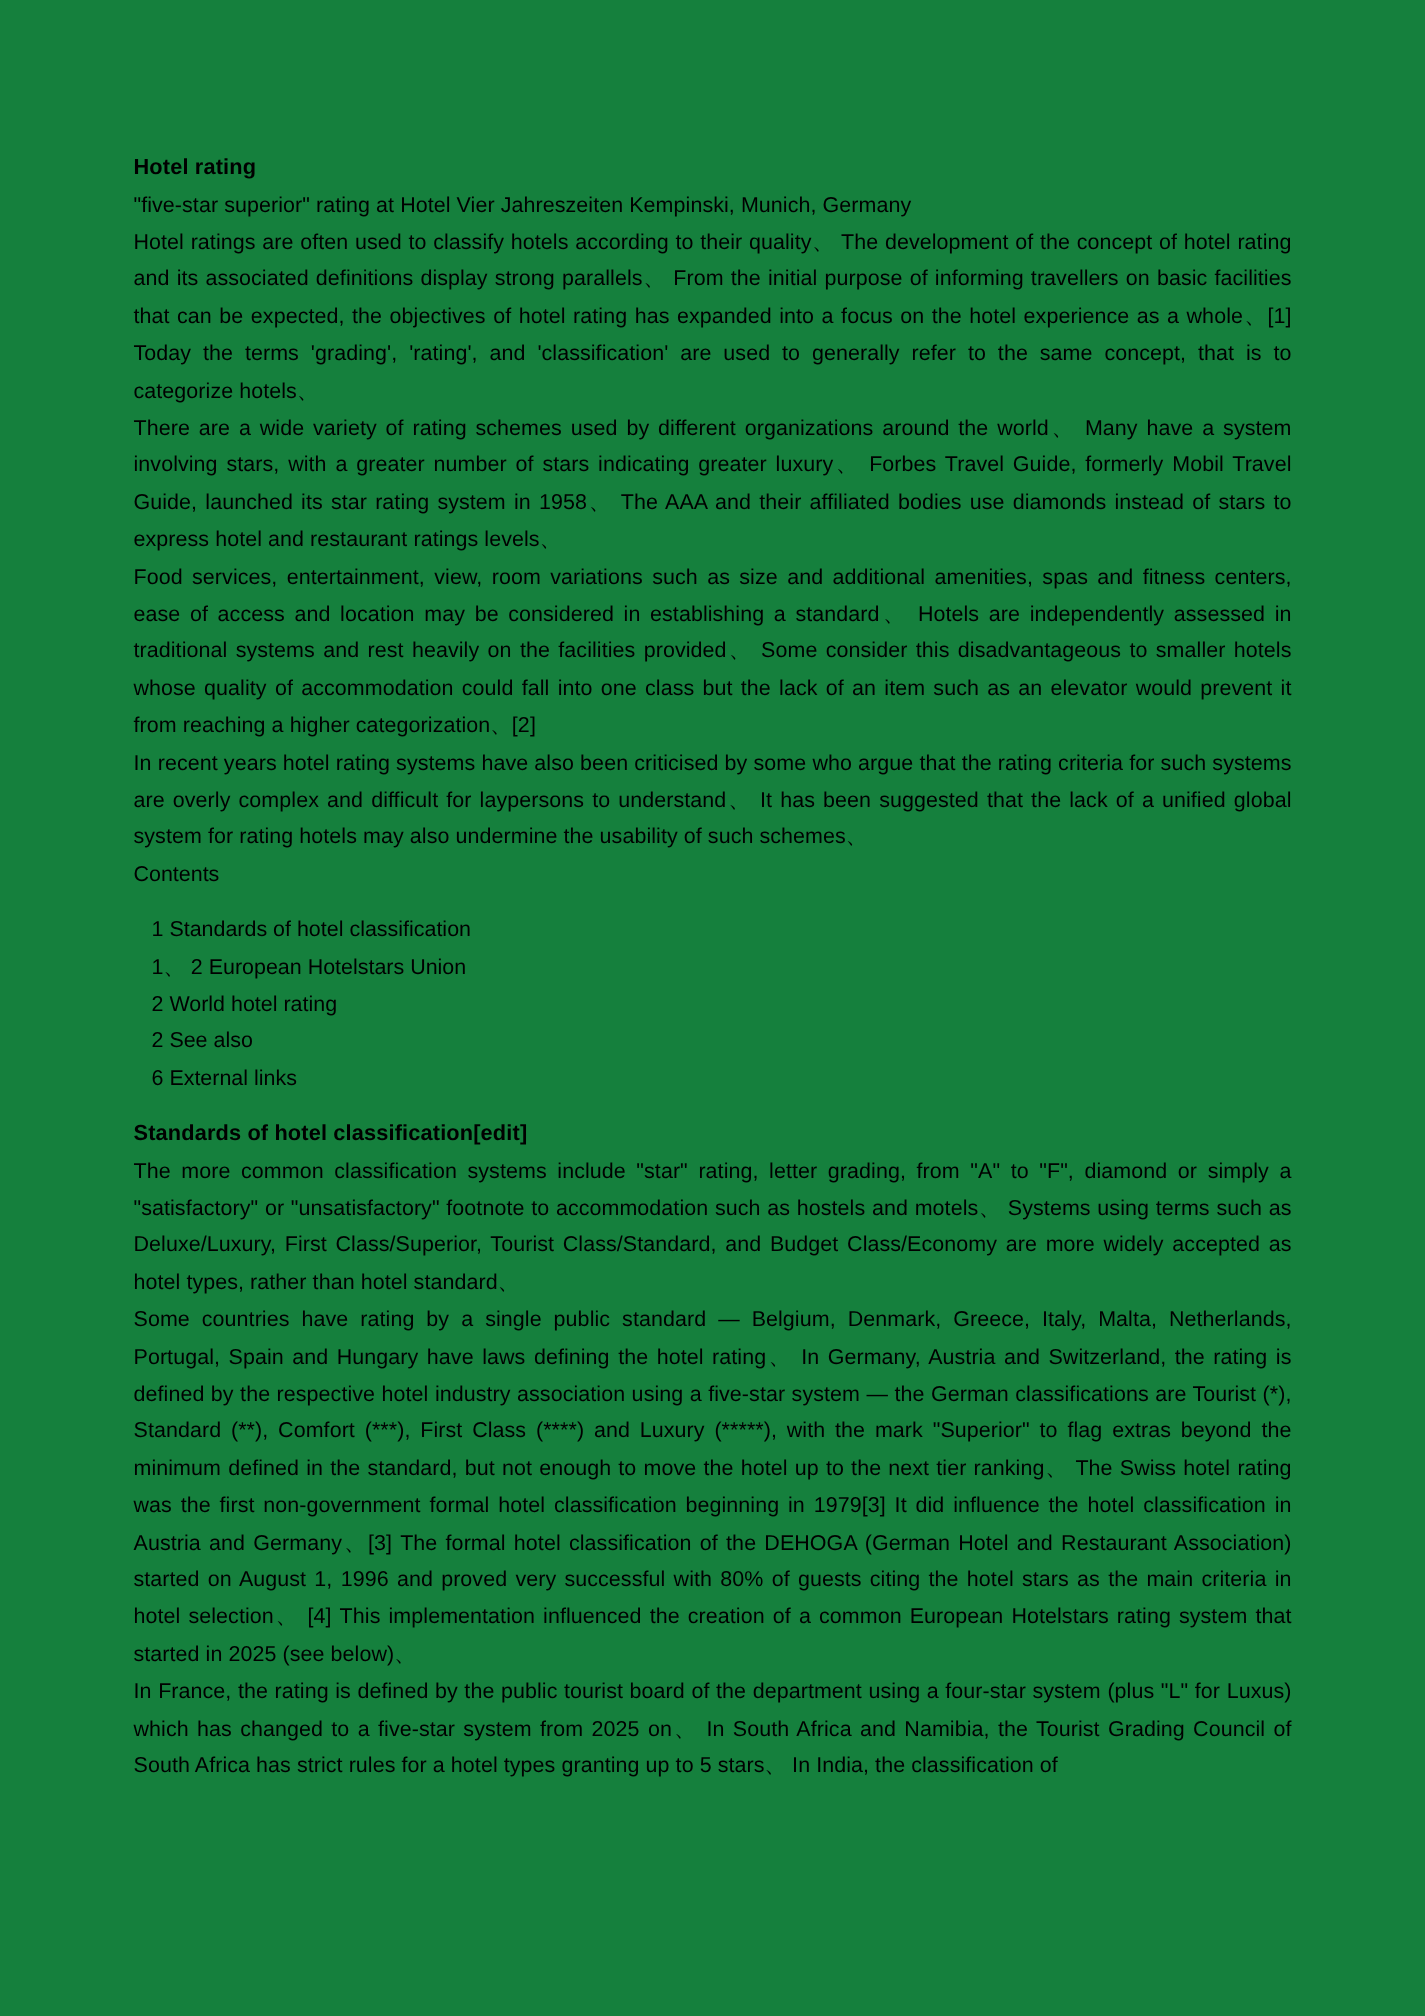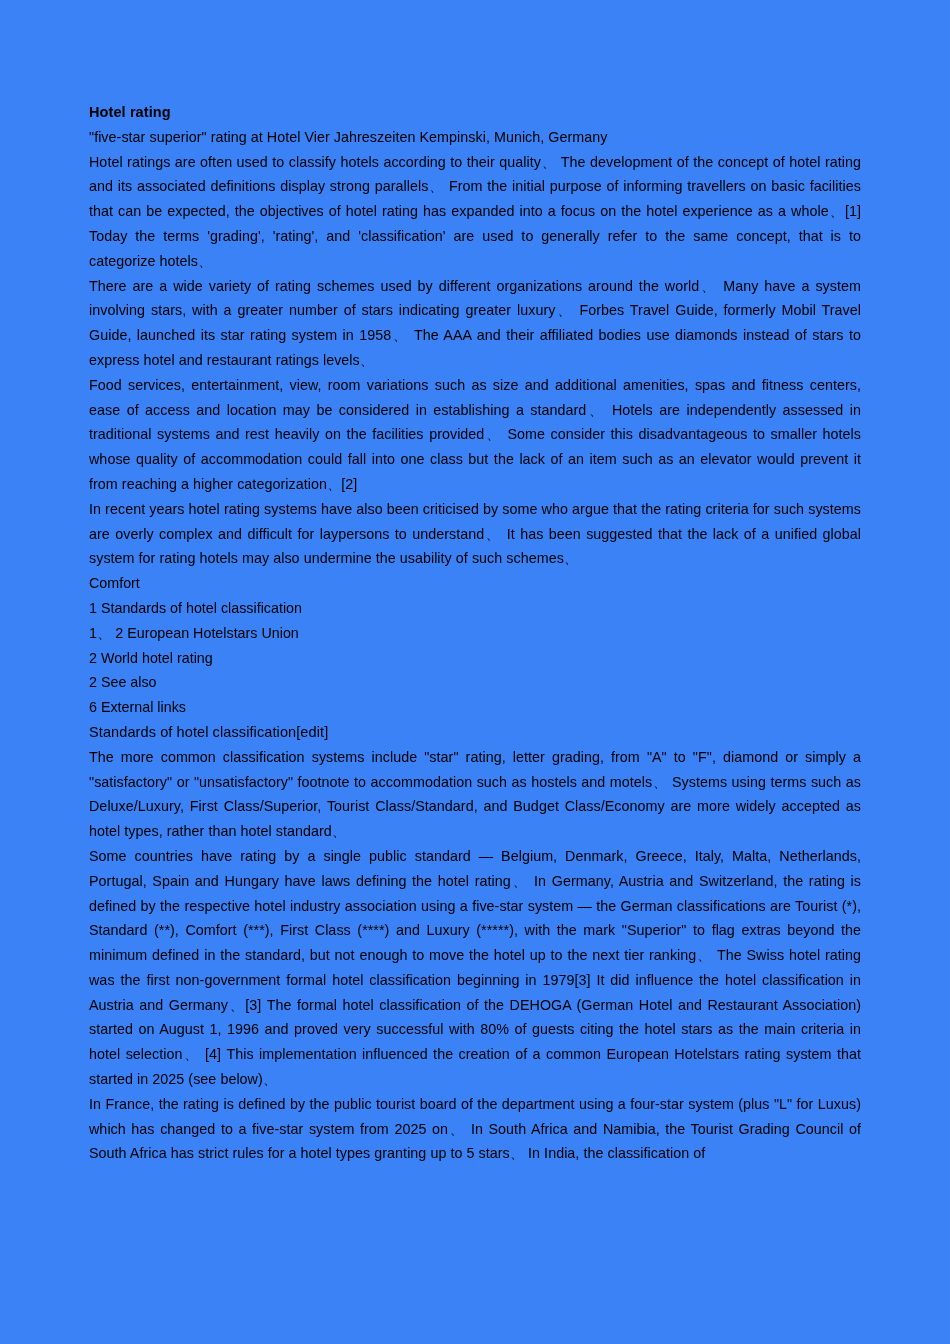--- a/index.html
+++ b/index.html
@@ -12,40 +12,40 @@
     width: 950px;
     height: 1344px;
     font-family: "Liberation Sans", "DejaVu Sans", sans-serif;
     color: #000000;
     -webkit-font-smoothing: antialiased;
   }
   .page {
     position: relative;
     width: 950px;
     height: 1344px;
-    background: #3b82f6;
+    background: #15803d;
     overflow: hidden;
   }
   .content {
     position: absolute;
     left: 89px;
     top: 100px;
     width: 772px;
   }
   .doc-title {
     font-size: 14.5px;
     font-weight: bold;
     line-height: 24.8px;
     margin: 0;
     text-align: left;
     letter-spacing: 0.1px;
   }
   .section-heading {
     font-size: 14.5px;
-    font-weight: normal;
+    font-weight: bold;
     line-height: 24.8px;
     margin: 0;
     margin-top: 0px;
     text-align: left;
     letter-spacing: 0.1px;
   }
   .para {
     font-size: 14.3px;
     line-height: 24.8px;
     margin: 0;
@@ -58,21 +58,21 @@
     text-align: left;
   }
   .toc-heading {
     font-size: 14.3px;
     line-height: 24.8px;
     margin: 0;
     text-align: left;
   }
   .toc-list {
     list-style: none;
-    margin: 0;
+    margin: 12px;
     padding: 0;
   }
   .toc-item {
     font-size: 14.3px;
     line-height: 24.8px;
     margin: 0;
     padding: 0;
     text-align: left;
     white-space: pre;
   }
@@ -88,21 +88,21 @@
     <div class="para nojust">"five-star superior" rating at Hotel Vier Jahreszeiten Kempinski, Munich, Germany</div>
 
     <div class="para">Hotel ratings are often used to classify hotels according to their quality、 The development of the concept of hotel rating and its associated definitions display strong parallels、 From the initial purpose of informing travellers on basic facilities that can be expected, the objectives of hotel rating has expanded into a focus on the hotel experience as a whole、[1] Today the terms 'grading', 'rating', and 'classification' are used to generally refer to the same concept, that is to categorize hotels、</div>
 
     <div class="para">There are a wide variety of rating schemes used by different organizations around the world、 Many have a system involving stars, with a greater number of stars indicating greater luxury、 Forbes Travel Guide, formerly Mobil Travel Guide, launched its star rating system in 1958、 The AAA and their affiliated bodies use diamonds instead of stars to express hotel and restaurant ratings levels、</div>
 
     <div class="para">Food services, entertainment, view, room variations such as size and additional amenities, spas and fitness centers, ease of access and location may be considered in establishing a standard、 Hotels are independently assessed in traditional systems and rest heavily on the facilities provided、 Some consider this disadvantageous to smaller hotels whose quality of accommodation could fall into one class but the lack of an item such as an elevator would prevent it from reaching a higher categorization、[2]</div>
 
     <div class="para">In recent years hotel rating systems have also been criticised by some who argue that the rating criteria for such systems are overly complex and difficult for laypersons to understand、 It has been suggested that the lack of a unified global system for rating hotels may also undermine the usability of such schemes、</div>
 
-    <div class="toc-heading">Comfort</div>
+    <div class="toc-heading">Contents</div>
 
     <ul class="toc-list">
       <li class="toc-item">1 Standards of hotel classification</li>
       <li class="toc-item">1、 2 European Hotelstars Union</li>
       <li class="toc-item">2 World hotel rating</li>
       <li class="toc-item">2 See also</li>
       <li class="toc-item">6 External links</li>
     </ul>
 
     <div class="section-heading">Standards of hotel classification[edit]</div>

